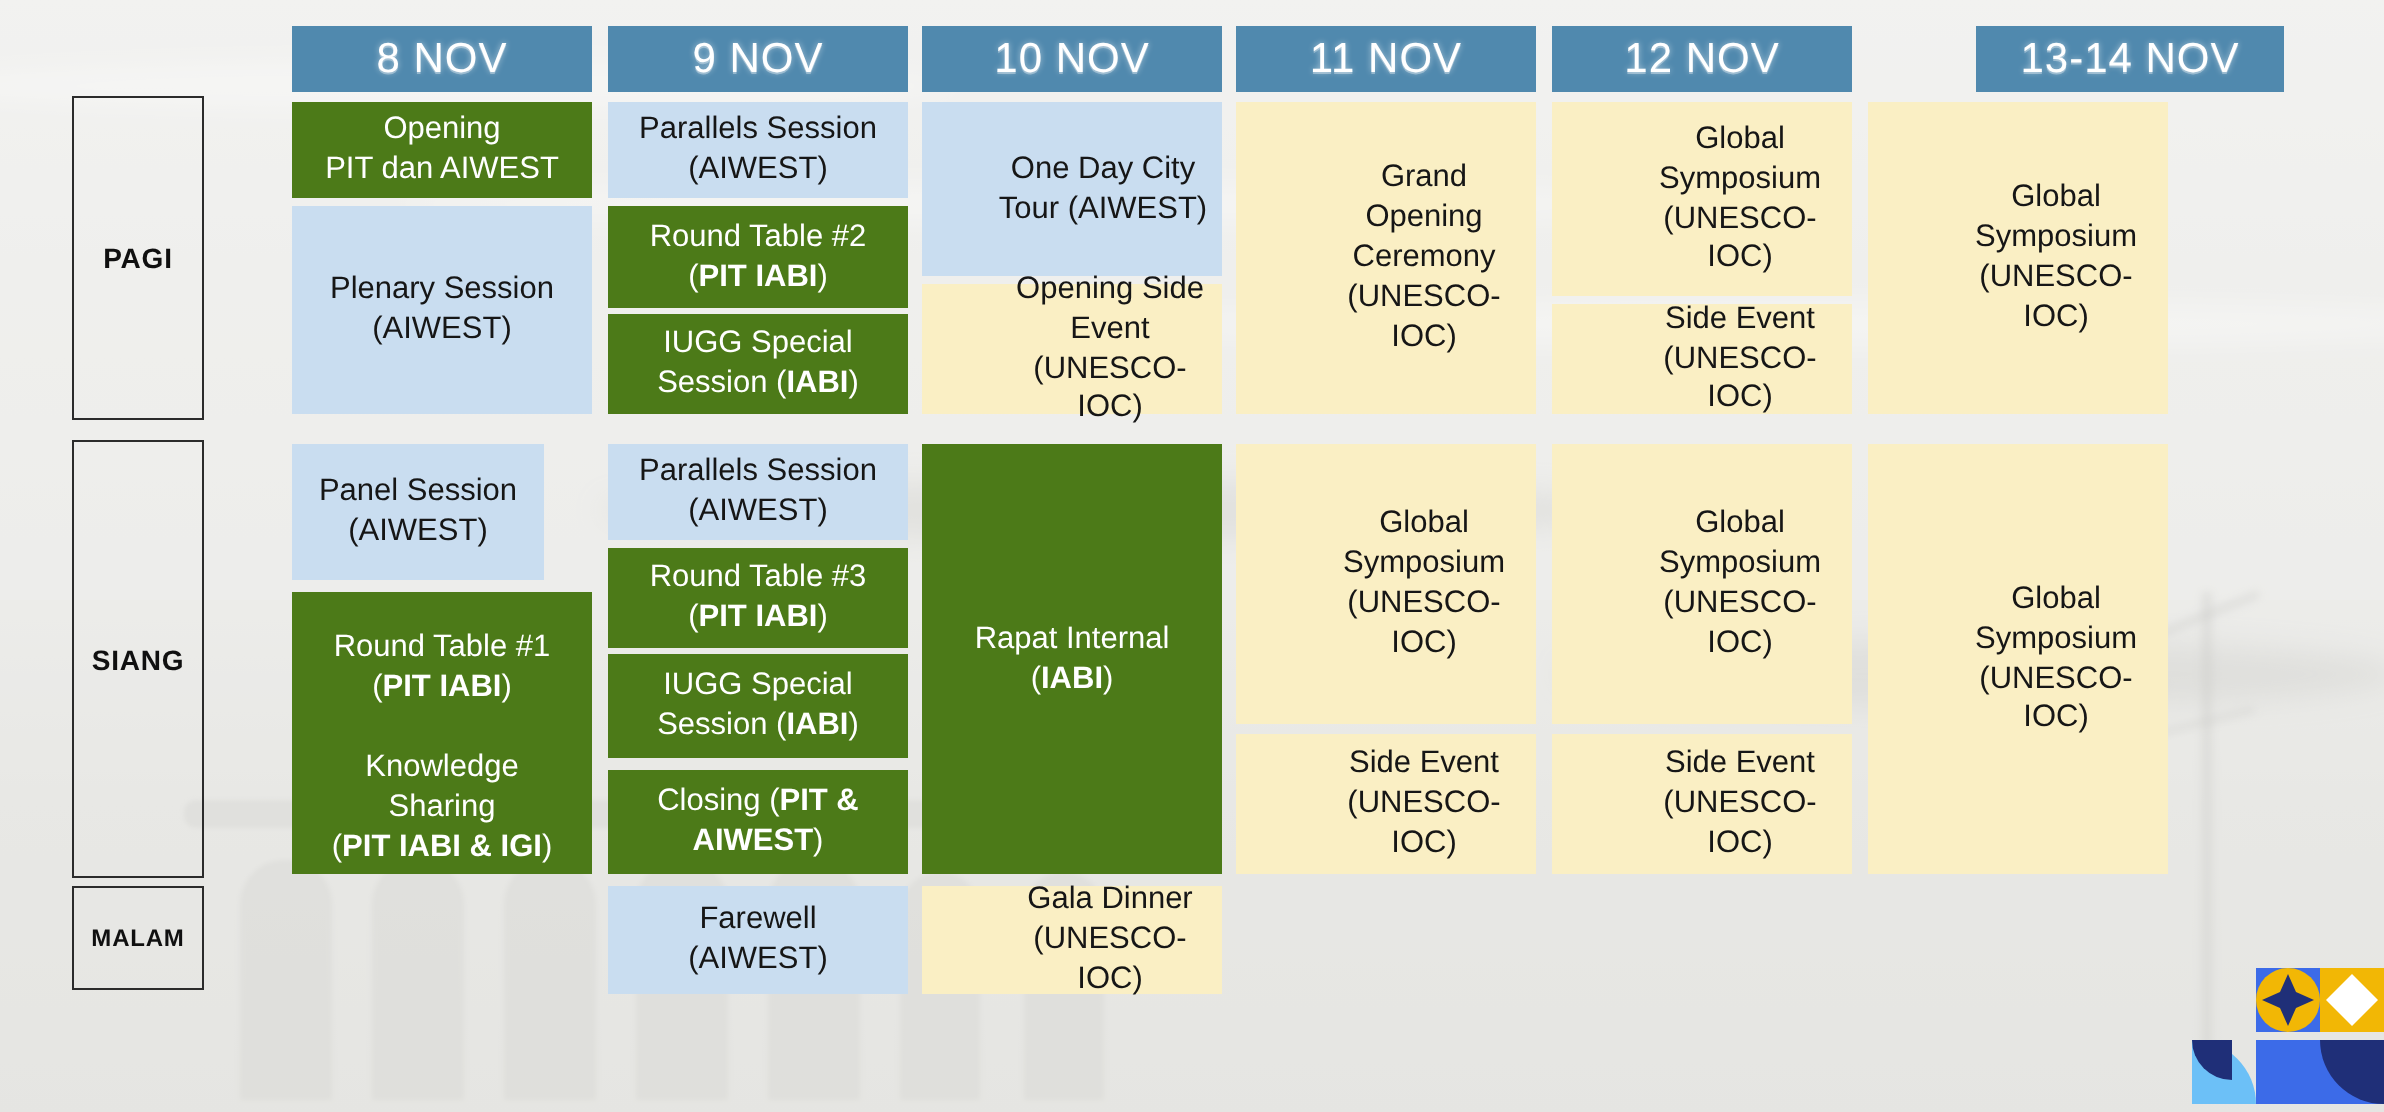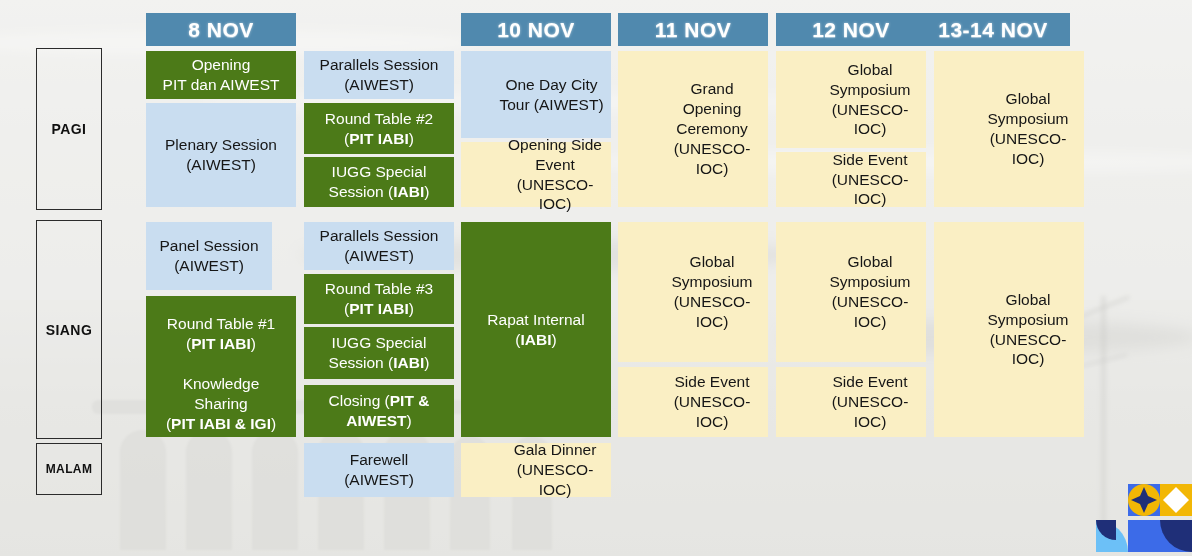--- a/index.html
+++ b/index.html
@@ -26,21 +26,21 @@
   .daypart{
     position:absolute;border:1.6px solid #2b2b2b;background:transparent;
     display:flex;align-items:center;justify-content:center;
     font-weight:bold;color:#101010;letter-spacing:.4px;
   }
 
   
   .colhead{
     position:absolute;background:#5089ae;color:#fff;
     display:flex;align-items:center;justify-content:center;
-    font-weight:bold;font-size:21px;letter-spacing:.5px;
+    font-weight:normal;font-size:21px;letter-spacing:.5px;
     text-shadow:0 0 3px rgba(255,255,255,.55), 0 1px 0 rgba(255,255,255,.35);
   }
 
   
   .cell{
     position:absolute;display:flex;align-items:center;justify-content:center;
     text-align:center;font-size:15.5px;line-height:1.28;padding:2px 6px;
     box-sizing:border-box;
   }
   .cell .txt{width:100%;}
@@ -97,30 +97,33 @@
   <div class="daypart" style="left:36px;top:220px;width:64px;height:217px;font-size:14px;">
     <span>SIANG</span>
   </div>
   <div class="daypart" style="left:36px;top:443px;width:64px;height:50px;font-size:12px;">
     <span>MALAM</span>
   </div>
 
   <div class="colhead" style="left:146px;top:13px;width:150px;height:33px;">
     <span>8 NOV</span>
   </div>
+  <div class="colhead" style="left:304px;top:13px;width:150px;height:33px;">
+    <span>9 NOV</span>
+  </div>
   <div class="colhead" style="left:461px;top:13px;width:150px;height:33px;">
     <span>10 NOV</span>
   </div>
   <div class="colhead" style="left:618px;top:13px;width:150px;height:33px;">
     <span>11 NOV</span>
   </div>
   <div class="colhead" style="left:776px;top:13px;width:150px;height:33px;">
     <span>12 NOV</span>
   </div>
-  <div class="colhead" style="left:916px;top:13px;width:154px;height:33px;">
+  <div class="colhead" style="left:988px;top:13px;width:154px;height:33px;">
     <span>13-14 NOV</span>
   </div>
 
   <div class="cell green" style="left:146px;top:51px;width:150px;height:48px;">
     <span class="txt">
       <span>Opening</span><br>
       <span>PIT dan AIWEST</span>
     </span>
   </div>
   <div class="cell blue" style="left:146px;top:103px;width:150px;height:104px;">

